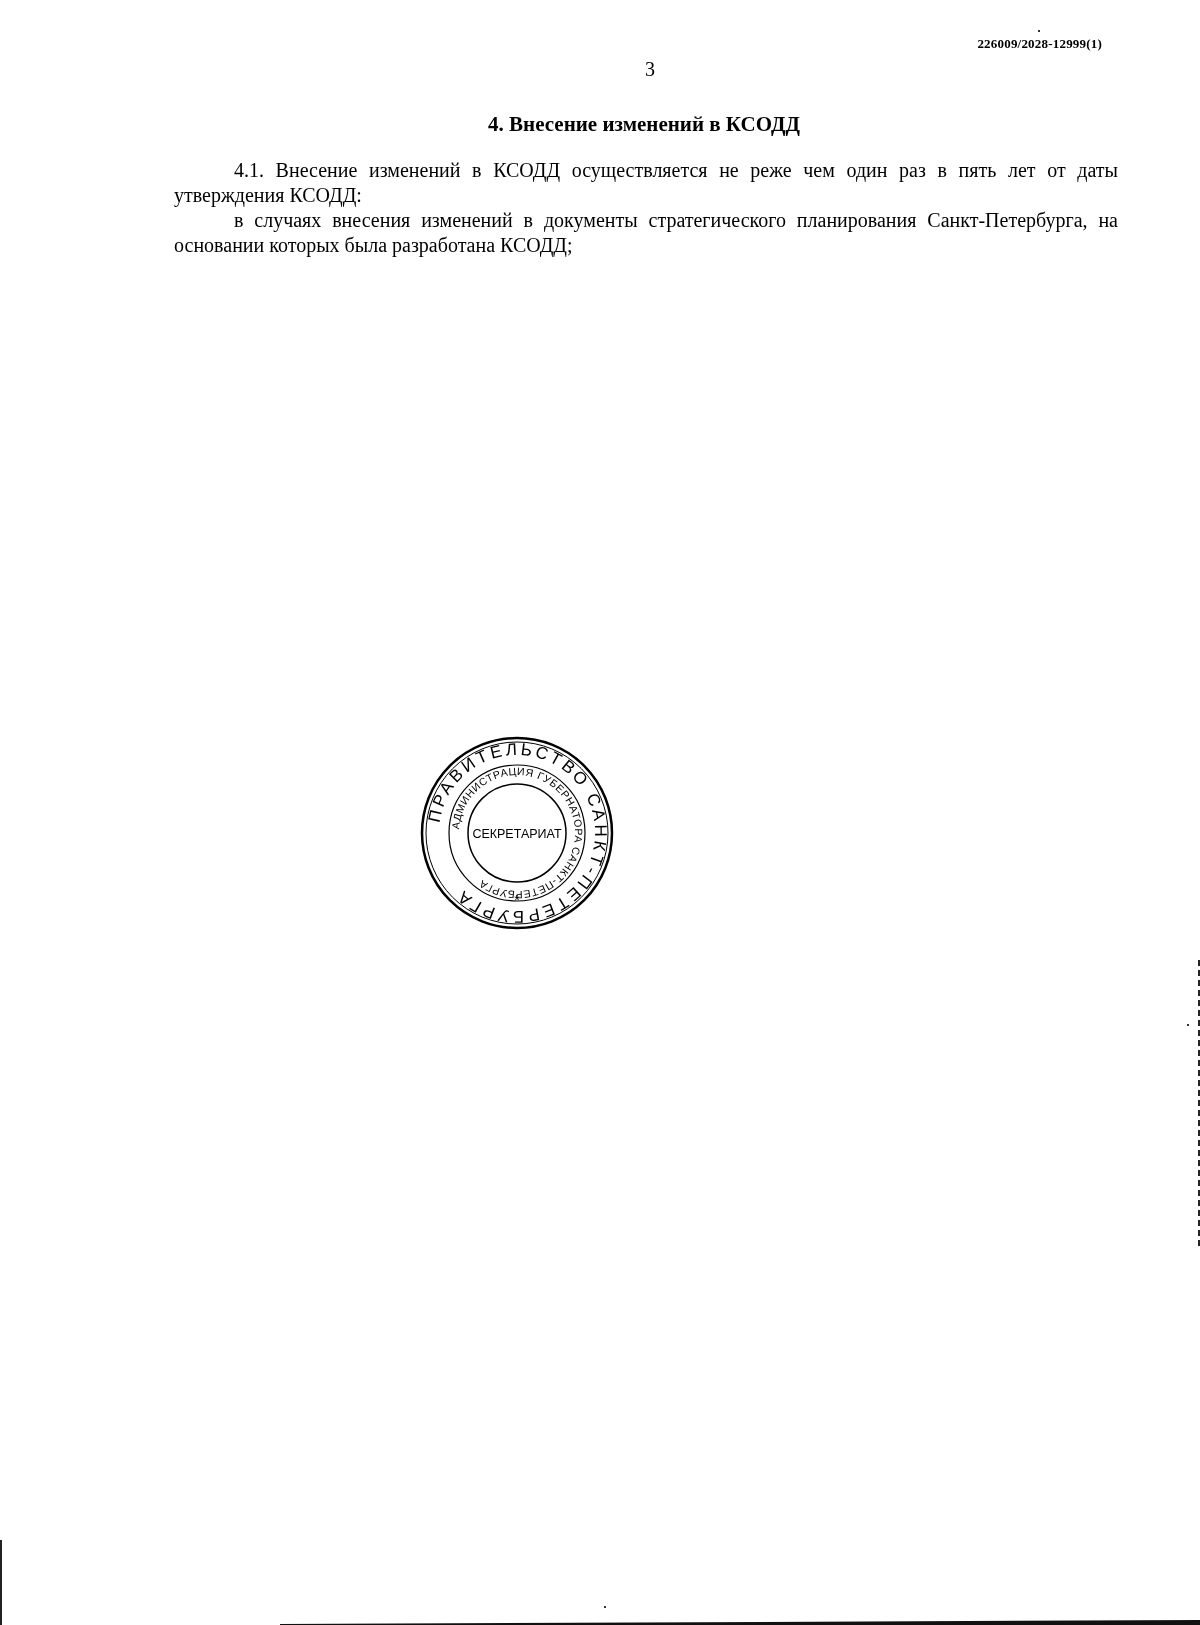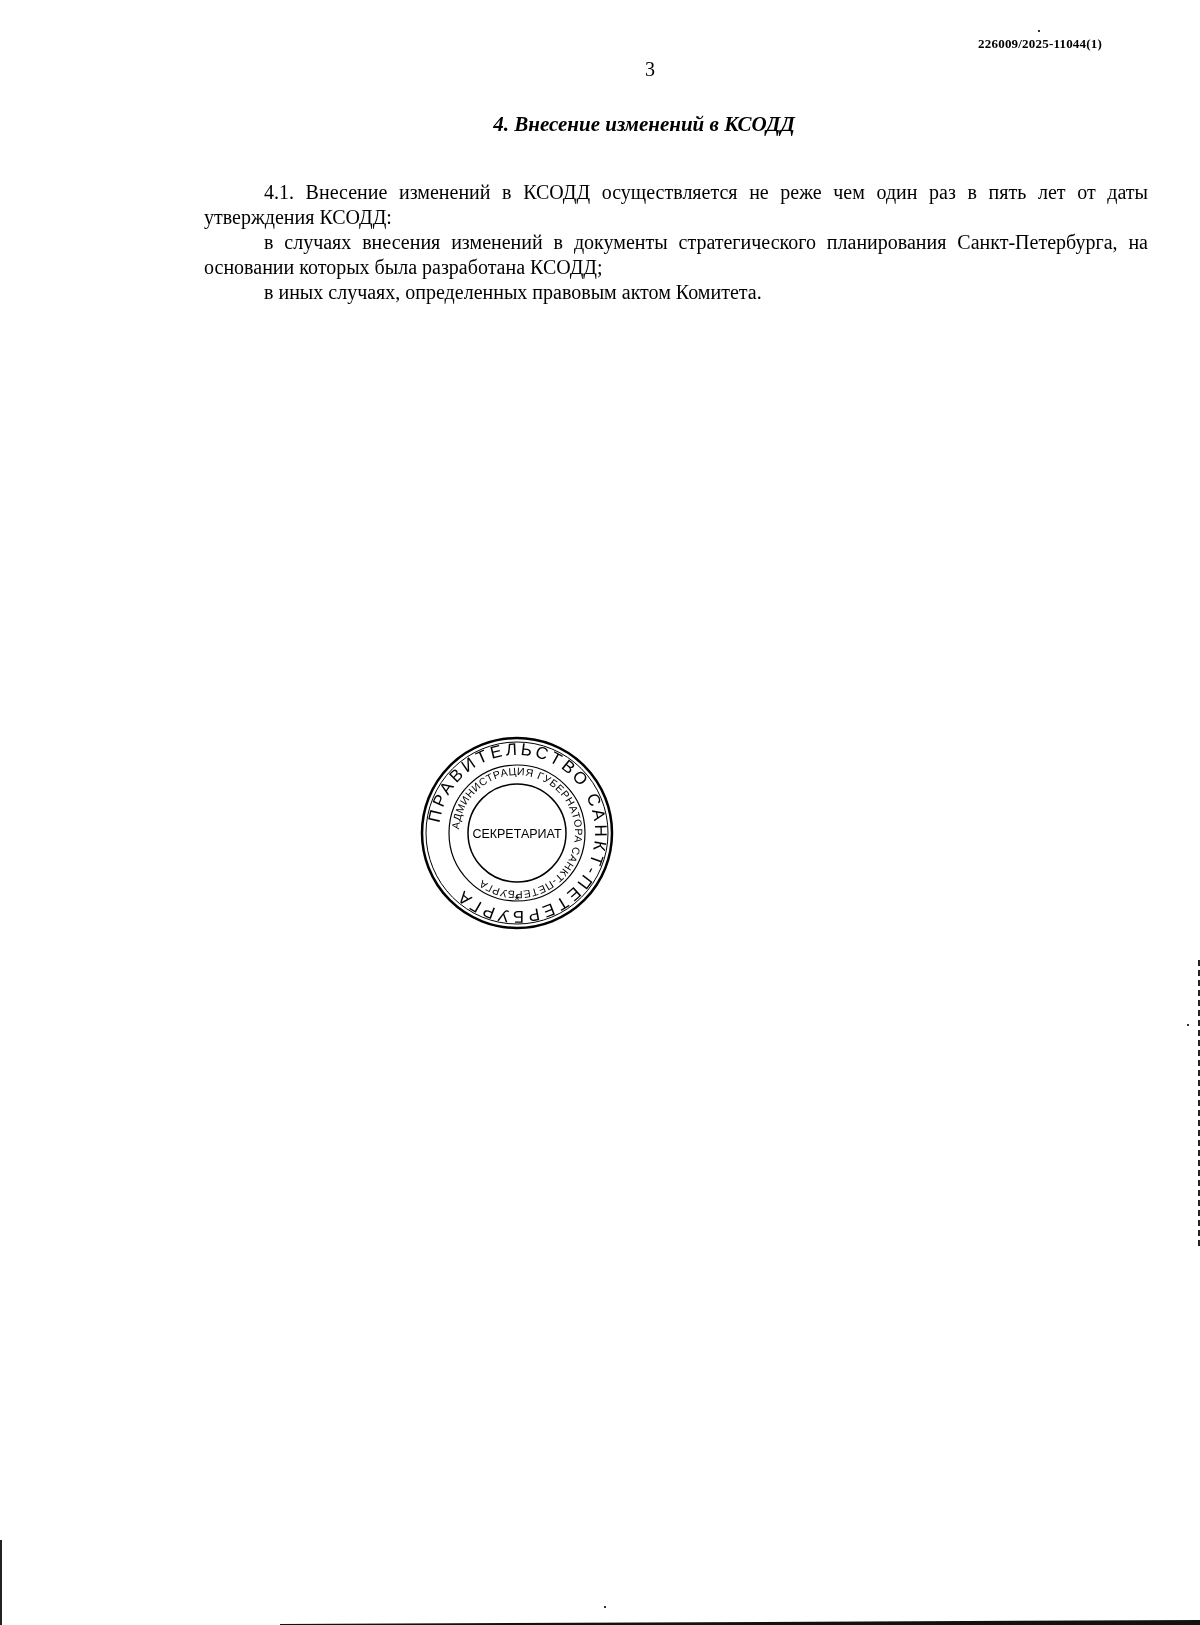--- a/index.html
+++ b/index.html
@@ -1,42 +1,41 @@
 <!DOCTYPE html>
 <html><head>
 <meta charset="utf-8">
 <style>
   html, body { margin: 0; padding: 0; background: #ffffff; }
   body { width: 1200px; height: 1625px; position: relative; overflow: hidden;
          font-family: "Liberation Serif", "DejaVu Serif", serif; color: #000; }
   .docnum { position: absolute; top: 36px; right: 98px; font-size: 13px; font-weight: bold; letter-spacing: 0.2px; }
   .pagenum { position: absolute; top: 58px; left: 0; width: 1300px; text-align: center; font-size: 20px; }
-  .title { position: absolute; top: 112px; left: 170px; width: 948px; text-align: center; font-size: 21px; font-weight: bold; font-style: italic; }
-  .body { position: absolute; top: 180px; left: 174px; width: 944px; font-size: 20px; line-height: 25px; margin-left: 30px; }
+  .title { position: absolute; top: 112px; left: 170px; width: 948px; text-align: center; font-size: 21px; font-weight: bold; }
+  .body { position: absolute; top: 158px; left: 174px; width: 944px; font-size: 20px; line-height: 25px; }
   .body p { margin: 0; text-align: justify; text-indent: 60px; }
   .stamp { position: absolute; left: 419px; top: 735px; width: 196px; height: 196px; }
   .rline { position: absolute; right: 0; top: 960px; width: 2px; height: 290px;
            background: repeating-linear-gradient(#222 0 6px, transparent 6px 10px); }
   .lline { position: absolute; left: 0; top: 1540px; width: 2px; height: 85px; background: #222; }
   .bottomline { position: absolute; left: 280px; bottom: 0; width: 920px; height: 5px; background: #111;
                 clip-path: polygon(0 80%, 100% 0, 100% 100%, 0 100%); }
   .speck { position: absolute; width: 2px; height: 2px; background: #333; }
 </style>
 </head>
 <body>
 
-<div class="docnum">226009/2025-11044(1)</div>
+<div class="docnum">226009/2028-12999(1)</div>
 <div class="pagenum">3</div>
 
 <div class="title">4. Внесение изменений в КСОДД</div>
 
 <div class="body">
   <p>4.1. Внесение изменений в КСОДД осуществляется не реже чем один раз в пять лет от даты утверждения КСОДД:</p>
   <p>в случаях внесения изменений в документы стратегического планирования Санкт-Петербурга, на основании которых была разработана КСОДД;</p>
-  <p>в иных случаях, определенных правовым актом Комитета.</p>
 </div>
 
 <div class="stamp">
   <svg width="196" height="196" viewBox="0 0 196 196">
     <defs>
       <path id="outerArc" d="M 98,98 m -78,0 a 78,78 0 1,1 156,0 a 78,78 0 1,1 -156,0"></path>
       <path id="innerArc" d="M 98,98 m -58,0 a 58,58 0 1,1 116,0 a 58,58 0 1,1 -116,0"></path>
     </defs>
     <circle cx="98" cy="98" r="95" fill="none" stroke="#000" stroke-width="2.5"></circle>
     <circle cx="98" cy="98" r="91" fill="none" stroke="#000" stroke-width="1"></circle>

